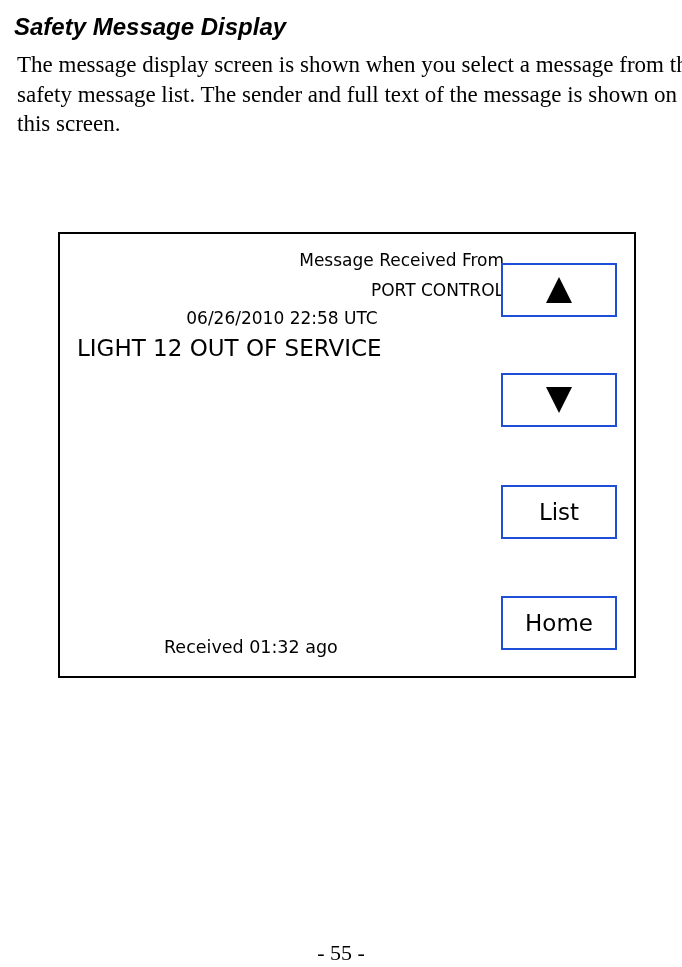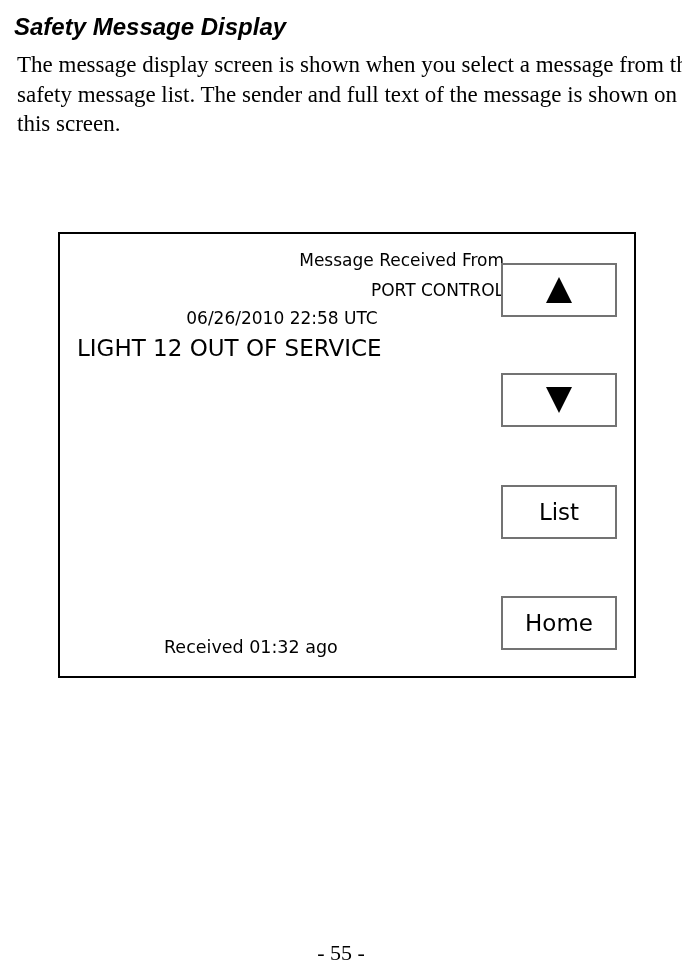--- a/index.html
+++ b/index.html
@@ -43,21 +43,21 @@
     position:absolute; left:17px; top:99px;
     font-size:23px; line-height:30px;
     text-align:left;
   }
   .screen-received {
     position:absolute; left:104px; top:401px;
     font-size:17.5px; line-height:24px;
   }
   .btn {
     position:absolute; left:441px; width:116px; height:54px;
-    border:2px solid #737373; box-sizing:border-box;
+    border:2px solid #1d4ed8; box-sizing:border-box;
     background:#fff; color:#000; padding:0;
     display:flex; align-items:center; justify-content:center;
     font-family:"DejaVu Sans", sans-serif; font-size:23px;
     cursor:pointer;
   }
   .btn-up   { top:29px;  }
   .btn-down { top:139px; }
   .btn-list { top:251px; }
   .btn-home { top:362px; }
   .tri-up {

